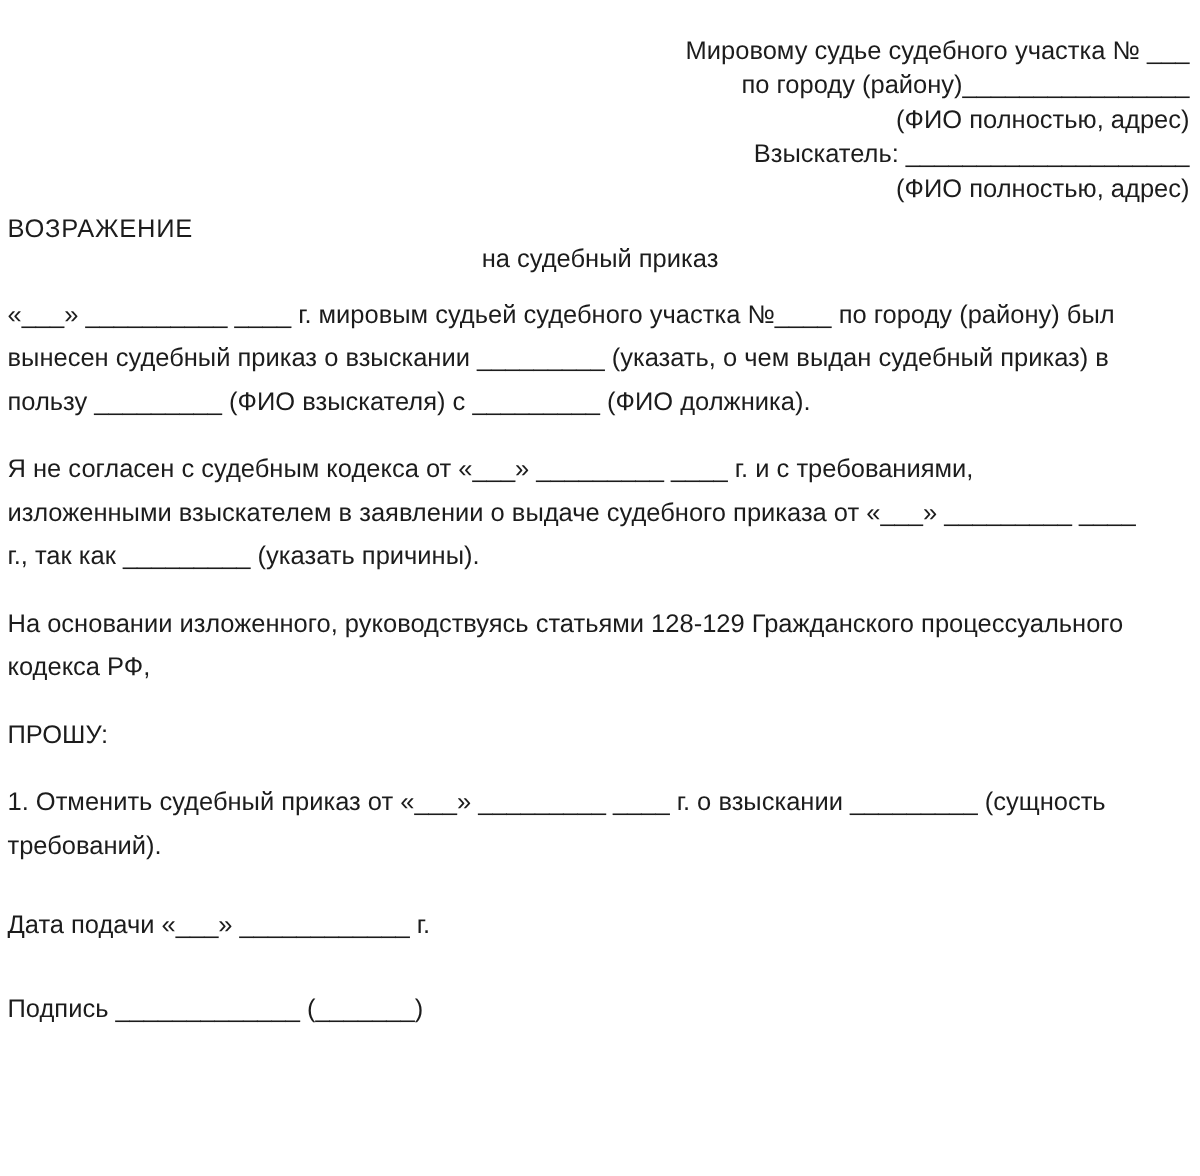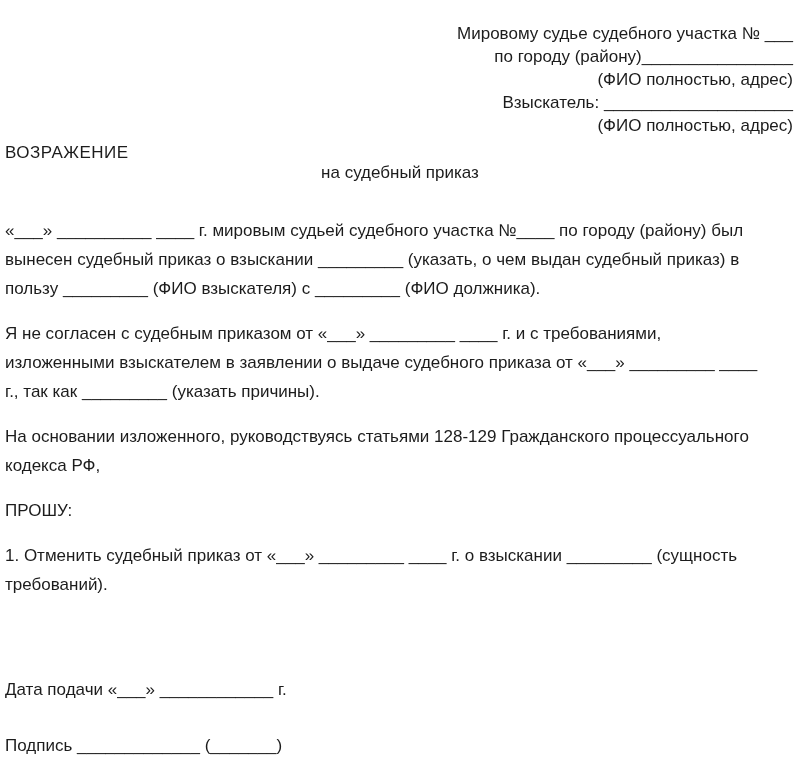--- a/index.html
+++ b/index.html
@@ -29,23 +29,23 @@
     letter-spacing: 0.5px;
   }
   .doc-subtitle {
     text-align: center;
   }
   .para {
     margin: 0;
     white-space: pre-line;
     line-height: 29px;
   }
-  .p-first   { margin-top: 33px; }
+  .p-first   { margin-top: 12px; }
   .p-std     { margin-top: 16px; }
-  .date-line { margin-top: 76px; }
+  .date-line { margin-top: 24px; }
   .sig-line  { margin-top: 27px; }
 </style>
 </head>
 <body>
 
 <div class="page">
 
   <div class="header-block">
     <div class="header-line">Мировому судье судебного участка № ___</div>
     <div class="header-line">по городу (району)________________</div>
@@ -53,21 +53,21 @@
     <div class="header-line">Взыскатель: ____________________</div>
     <div class="header-line">(ФИО полностью, адрес)</div>
   </div>
 
   <div class="doc-title">ВОЗРАЖЕНИЕ</div>
   <div class="doc-subtitle">на судебный приказ</div>
 
   <p class="para p-first">«___» __________ ____ г. мировым судьей судебного участка №____ по городу (району) был
 вынесен судебный приказ о взыскании _________ (указать, о чем выдан судебный приказ) в
 пользу _________ (ФИО взыскателя) с _________ (ФИО должника).</p>
-  <p class="para p-std">Я не согласен с судебным приказом от «___» _________ ____ г. и с требованиями,
+  <p class="para p-std">Я не согласен с судебным кодекса от «___» _________ ____ г. и с требованиями,
 изложенными взыскателем в заявлении о выдаче судебного приказа от «___» _________ ____
 г., так как _________ (указать причины).</p>
   <p class="para p-std">На основании изложенного, руководствуясь статьями 128-129 Гражданского процессуального
 кодекса РФ,</p>
 
   <p class="para p-std">ПРОШУ:</p>
   <p class="para p-std">1. Отменить судебный приказ от «___» _________ ____ г. о взыскании _________ (сущность
 требований).</p>
 
   <p class="para date-line">Дата подачи «___» ____________ г.</p>

